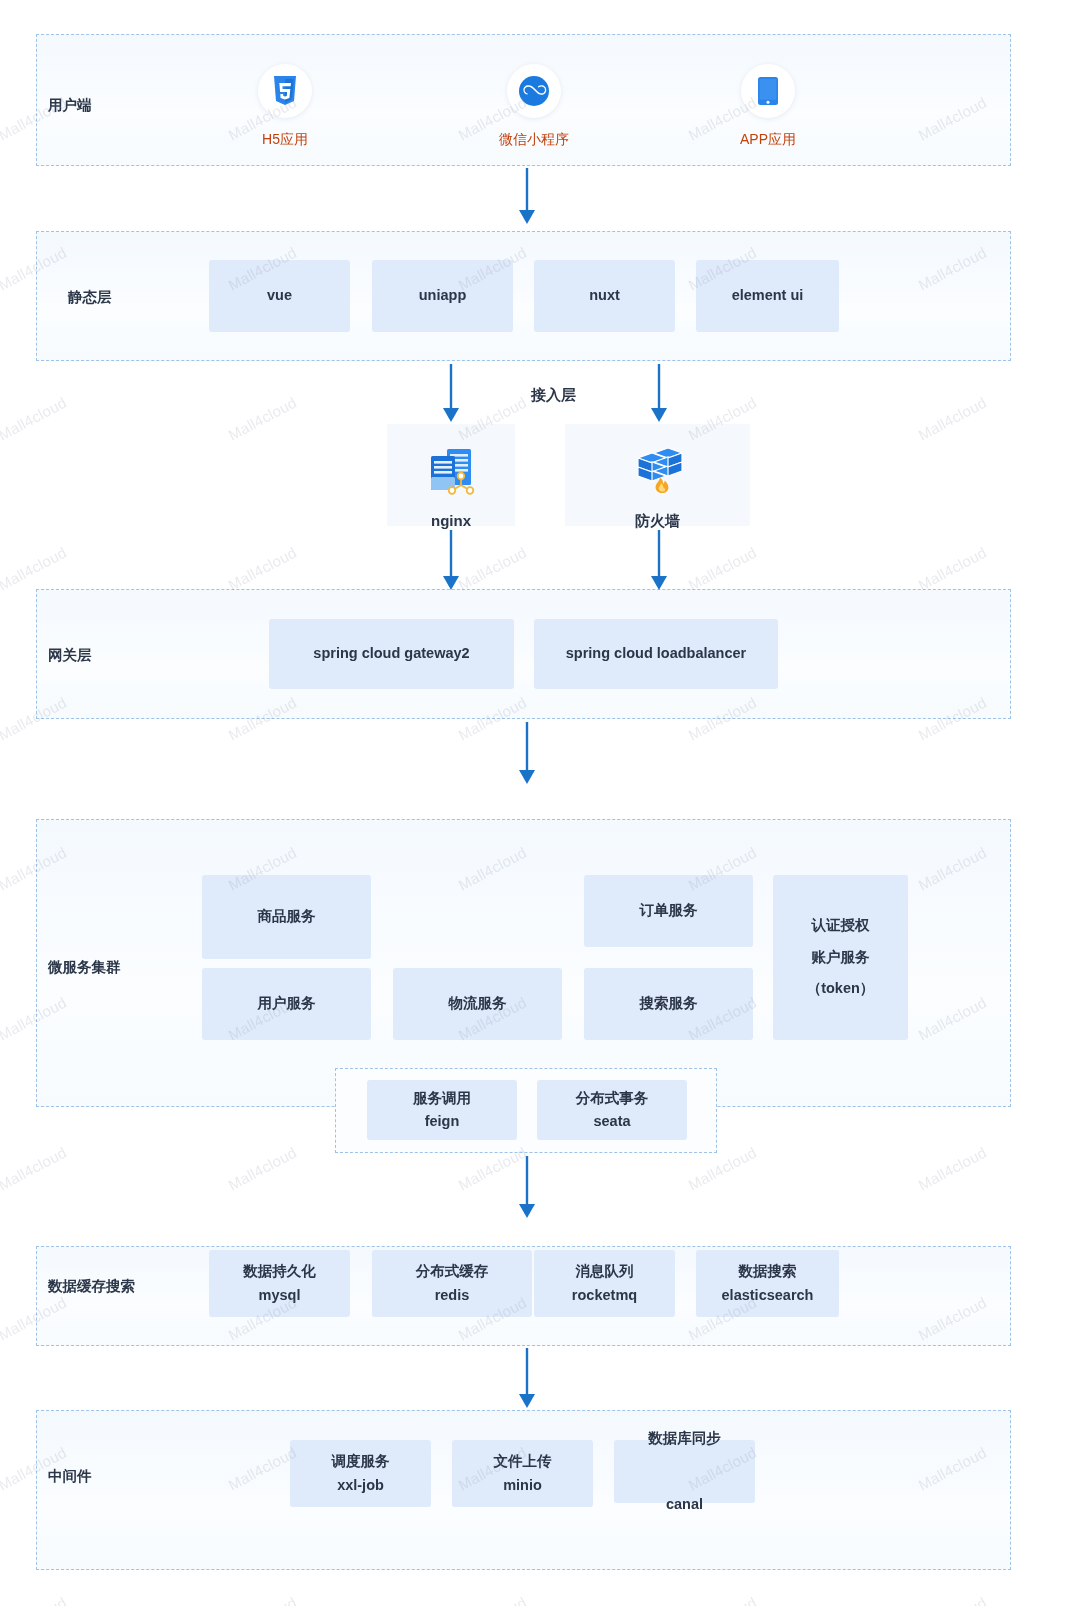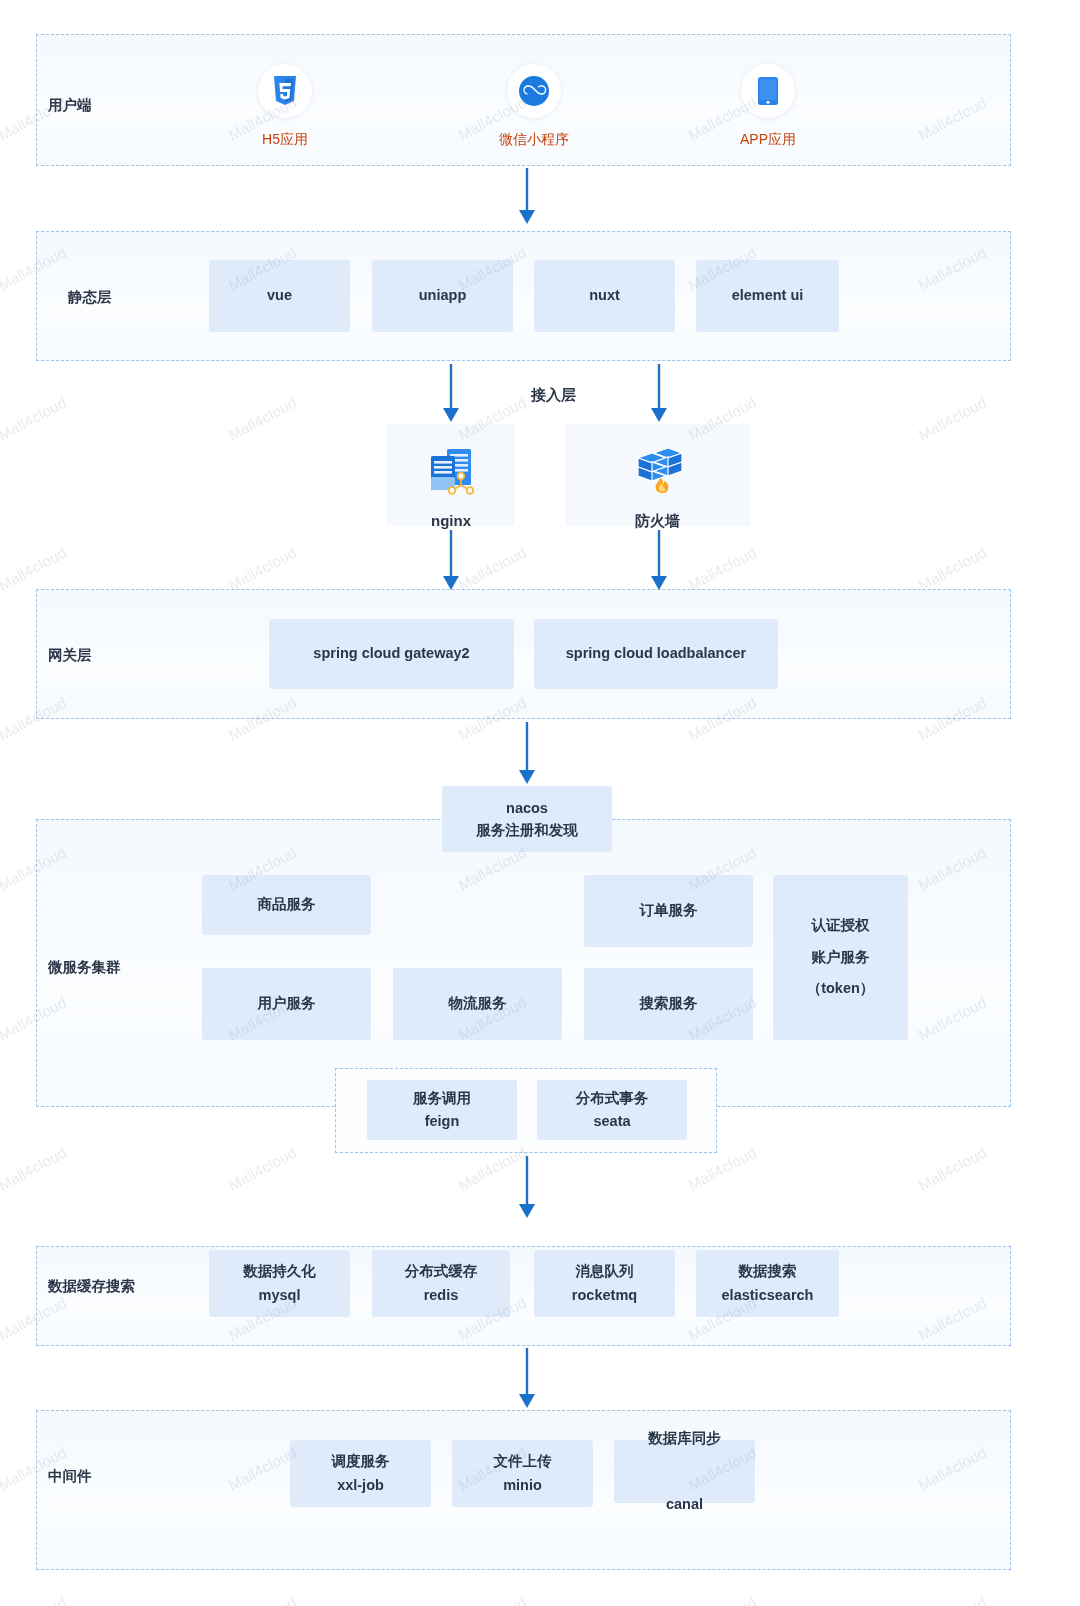--- a/index.html
+++ b/index.html
@@ -258,26 +258,22 @@
   <div class="bbox" style="left:534px; top:619px; width:244px; height:70px;">spring cloud loadbalancer</div>
 
   <svg class="arrow" style="left:516px; top:722px;" width="22" height="64">
     <line x1="11" y1="0" x2="11" y2="50" stroke="#1a73c8" stroke-width="2.4"></line>
     <polygon points="3,48 19,48 11,62" fill="#1a73c8"></polygon>
   </svg>
 
   <div class="band" style="left:36px; top:819px; width:975px; height:288px;"></div>
   <div class="band-label" style="left:48px; top:958px;">微服务集群</div>
 
-  <div class="bbox" style="left:442px; top:786px; width:170px; height:66px; line-height:1.55;">
-    <span>nacos</span>
-    <span class="sub">服务注册和发现</span>
-  </div>
-
-  <div class="bbox" style="left:202px; top:875px; width:169px; height:60px;">商品服务</div>
+
+  <div class="bbox" style="left:202px; top:875px; width:169px; height:84px;">商品服务</div>
   <div class="bbox" style="left:584px; top:875px; width:169px; height:72px;">订单服务</div>
 
   <div class="bbox" style="left:202px; top:968px; width:169px; height:72px;">用户服务</div>
   <div class="bbox" style="left:393px; top:968px; width:169px; height:72px;">物流服务</div>
   <div class="bbox" style="left:584px; top:968px; width:169px; height:72px;">搜索服务</div>
 
   <div class="bbox" style="left:773px; top:875px; width:135px; height:165px; line-height:2.2;">
     <span>认证授权</span>
     <span>账户服务</span>
     <span>（token）</span>
@@ -298,21 +294,21 @@
     <polygon points="3,48 19,48 11,62" fill="#1a73c8"></polygon>
   </svg>
 
   <div class="band" style="left:36px; top:1246px; width:975px; height:100px;"></div>
   <div class="band-label" style="left:48px; top:1277px;">数据缓存搜索</div>
 
   <div class="bbox" style="left:209px; top:1250px; width:141px; height:67px; line-height:1.6;">
     <span>数据持久化</span>
     <span class="sub">mysql</span>
   </div>
-  <div class="bbox" style="left:372px; top:1250px; width:138px; height:67px; line-height:1.6;">
+  <div class="bbox" style="left:372px; top:1250px; width:160px; height:67px; line-height:1.6;">
     <span>分布式缓存</span>
     <span class="sub">redis</span>
   </div>
   <div class="bbox" style="left:534px; top:1250px; width:141px; height:67px; line-height:1.6;">
     <span>消息队列</span>
     <span class="sub">rocketmq</span>
   </div>
   <div class="bbox" style="left:696px; top:1250px; width:143px; height:67px; line-height:1.6;">
     <span>数据搜索</span>
     <span class="sub">elasticsearch</span>

